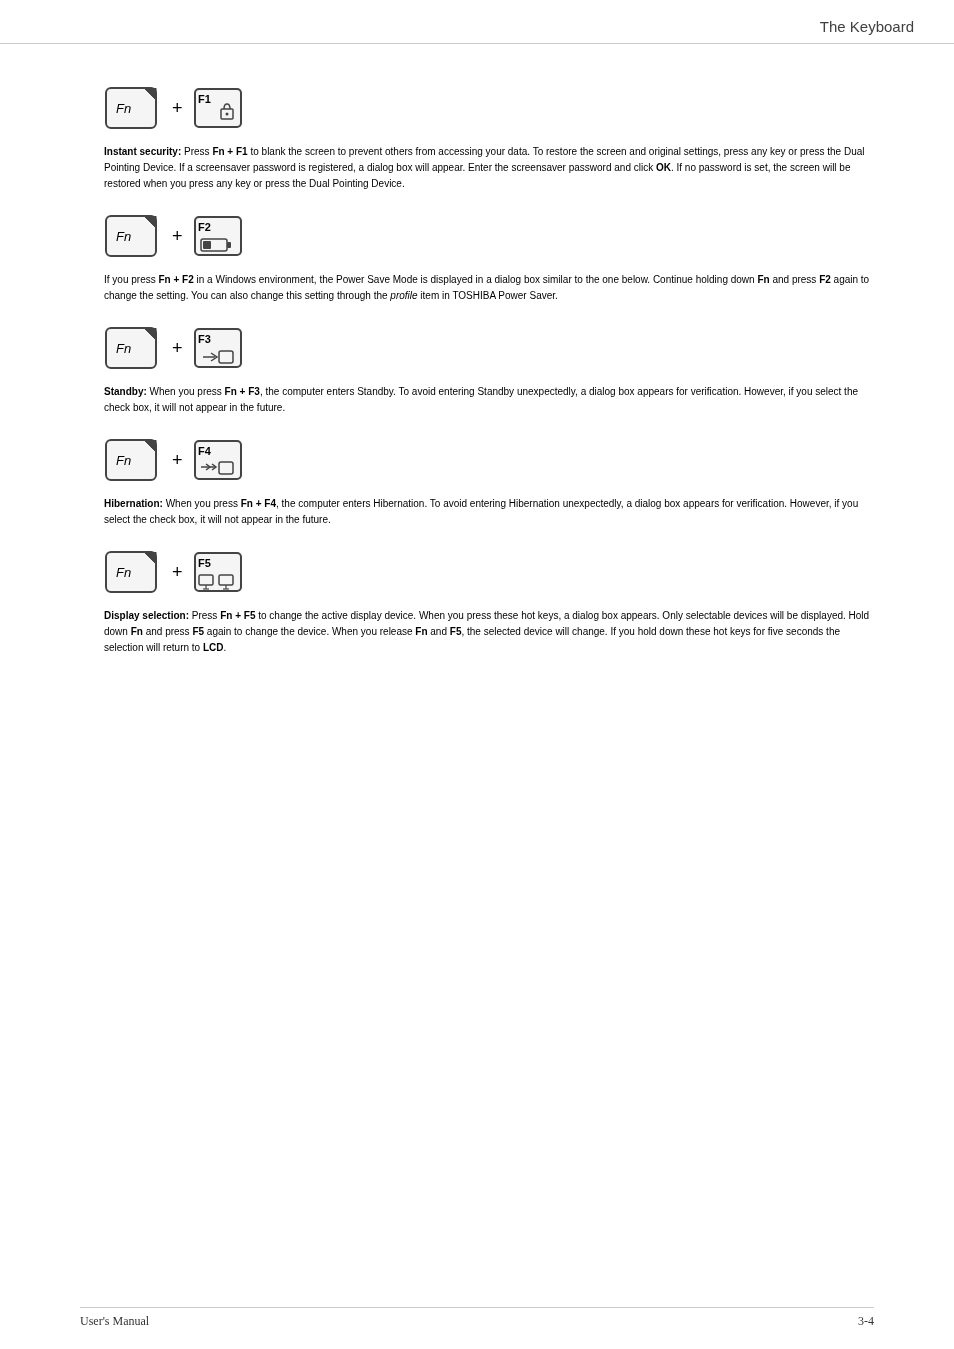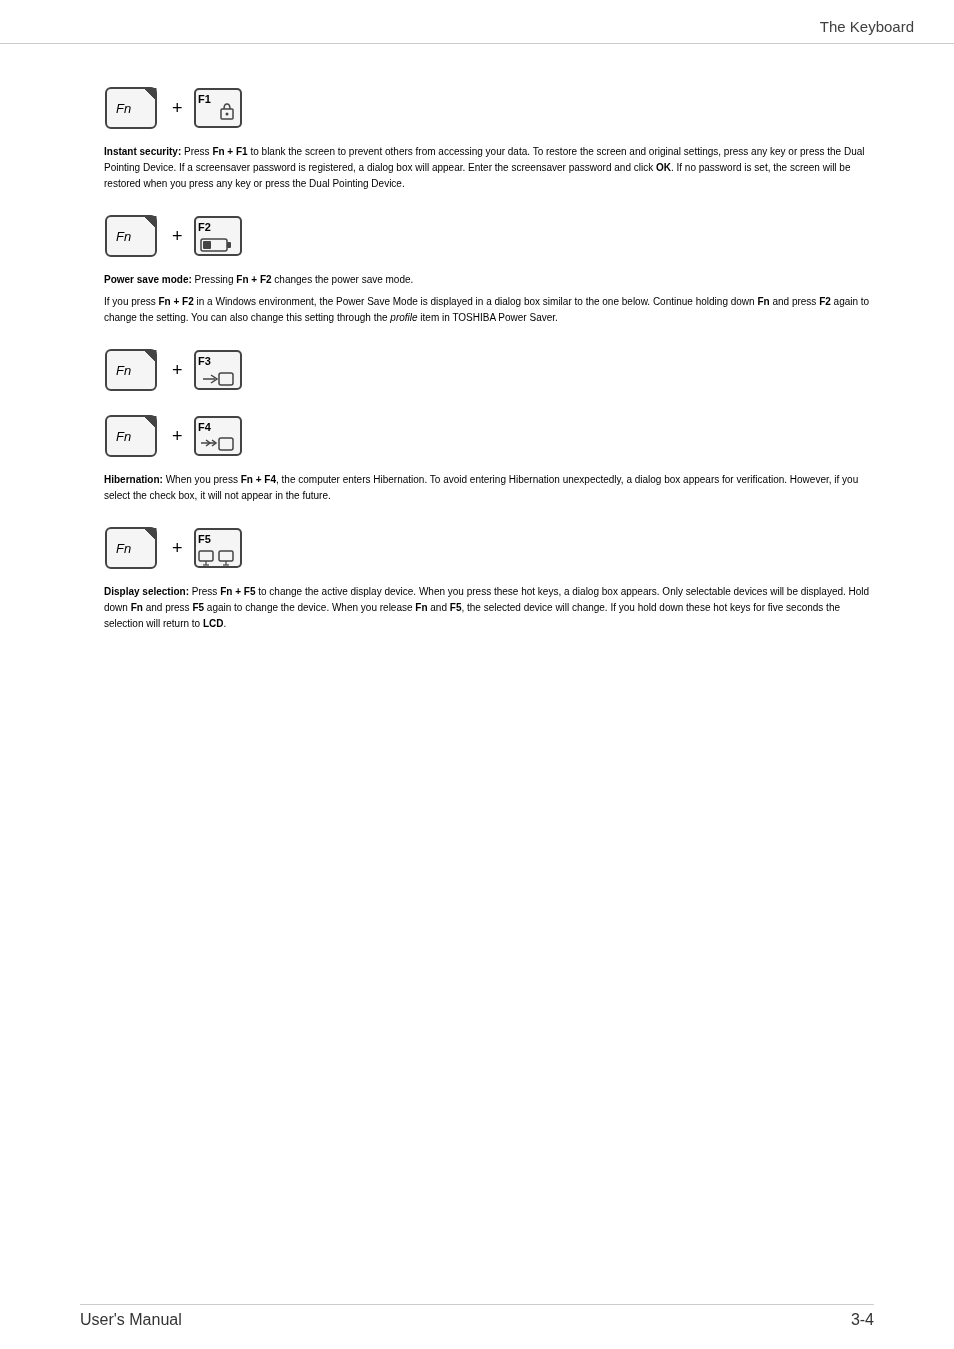--- a/index.html
+++ b/index.html
@@ -62,22 +62,23 @@
     .page-footer {
       position: absolute;
       bottom: 20px;
       left: 80px;
       right: 80px;
       display: flex;
       justify-content: space-between;
       align-items: center;
       border-top: 1px solid #cccccc;
       padding-top: 6px;
-      font-size: 16px;
+      font-size: 12px;
       color: #333;
+      font-family: Liberation Serif, serif;
     }
   </style>
 </head>
 <body>
 
 <div class="page-header">
   <span class="header-title" style="color:#404040;">The Keyboard</span>
 </div>
 
 <div class="page-content">
@@ -118,23 +119,20 @@
       <svg width="50" height="42" viewBox="0 0 50 42">
         <rect x="2" y="2" width="46" height="38" rx="4" ry="4" fill="#f5f5f5" stroke="#444" stroke-width="2"></rect>
         <text x="5" y="16" font-family="Arial" font-size="11" font-weight="bold" fill="#000">F2</text>
 
         <rect x="8" y="24" width="26" height="12" rx="2" fill="none" stroke="#444" stroke-width="1.5"></rect>
         <rect x="34" y="27" width="4" height="6" rx="1" fill="#444"></rect>
         <rect x="10" y="26" width="8" height="8" rx="1" fill="#444"></rect>
       </svg>
     </div>
     <div class="description-text">
-      <strong>Power save mode:</strong> Pressing <strong>Fn + F2</strong> changes the power save mode.
-    </div>
-    <div class="description-text">
       If you press <strong>Fn + F2</strong> in a Windows environment, the Power Save Mode is displayed in a dialog box similar to the one below. Continue holding down <strong>Fn</strong> and press <strong>F2</strong> again to change the setting. You can also change this setting through the <em>profile</em> item in TOSHIBA Power Saver.
     </div>
   </div>
 
   <div class="key-section">
     <div class="key-combo">
       <svg width="58" height="44" viewBox="0 0 58 44">
         <rect x="2" y="2" width="50" height="40" rx="5" ry="5" fill="#f5f5f5" stroke="#444" stroke-width="2"></rect>
         <polyline points="52,2 52,14 40,2" fill="#444" stroke="#444" stroke-width="1"></polyline>
         <text x="12" y="27" font-family="Arial" font-size="13" font-style="italic" fill="#000">Fn</text>
@@ -142,20 +140,23 @@
       <span class="plus">+</span>
 
       <svg width="50" height="42" viewBox="0 0 50 42">
         <rect x="2" y="2" width="46" height="38" rx="4" ry="4" fill="#f5f5f5" stroke="#444" stroke-width="2"></rect>
         <text x="5" y="16" font-family="Arial" font-size="11" font-weight="bold" fill="#000">F3</text>
 
         <line x1="10" y1="30" x2="22" y2="30" stroke="#444" stroke-width="1.5"></line>
         <polyline points="18,26 24,30 18,34" fill="none" stroke="#444" stroke-width="1.5"></polyline>
         <rect x="26" y="24" width="14" height="12" rx="2" fill="none" stroke="#444" stroke-width="1.5"></rect>
       </svg>
+    </div>
+    <div class="description-text">
+      <strong>Standby:</strong> When you press <strong>Fn + F3</strong>, the computer enters Standby. To avoid entering Standby unexpectedly, a dialog box appears for verification. However, if you select the check box, it will not appear in the future.
     </div>
   </div>
 
   <div class="key-section">
     <div class="key-combo">
       <svg width="58" height="44" viewBox="0 0 58 44">
         <rect x="2" y="2" width="50" height="40" rx="5" ry="5" fill="#f5f5f5" stroke="#444" stroke-width="2"></rect>
         <polyline points="52,2 52,14 40,2" fill="#444" stroke="#444" stroke-width="1"></polyline>
         <text x="12" y="27" font-family="Arial" font-size="13" font-style="italic" fill="#000">Fn</text>
       </svg>

